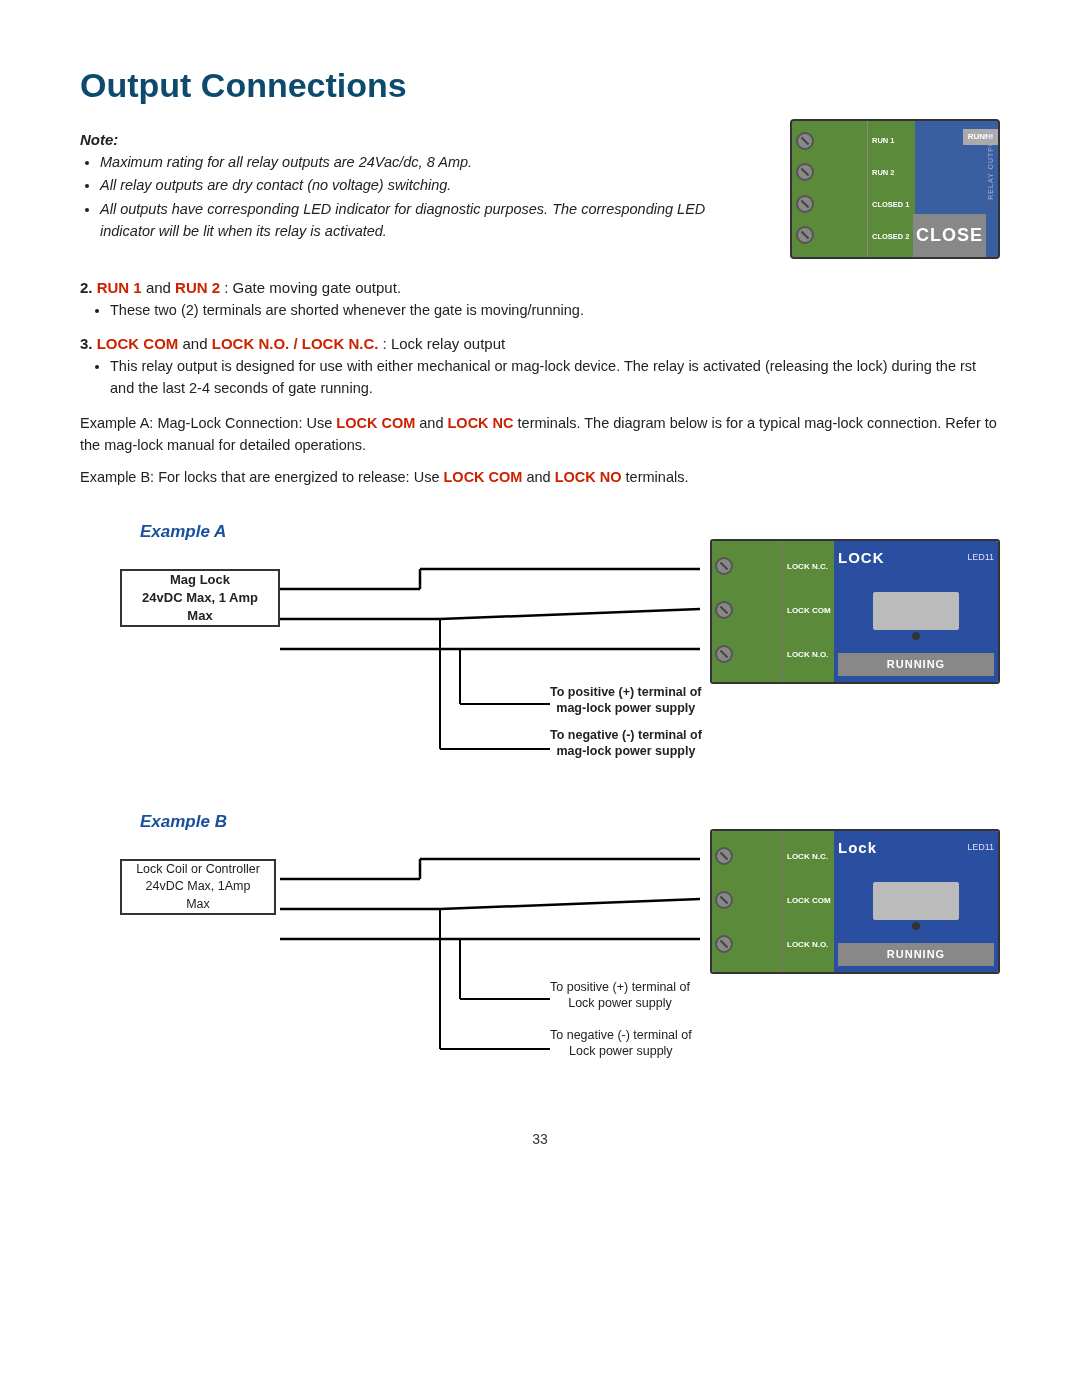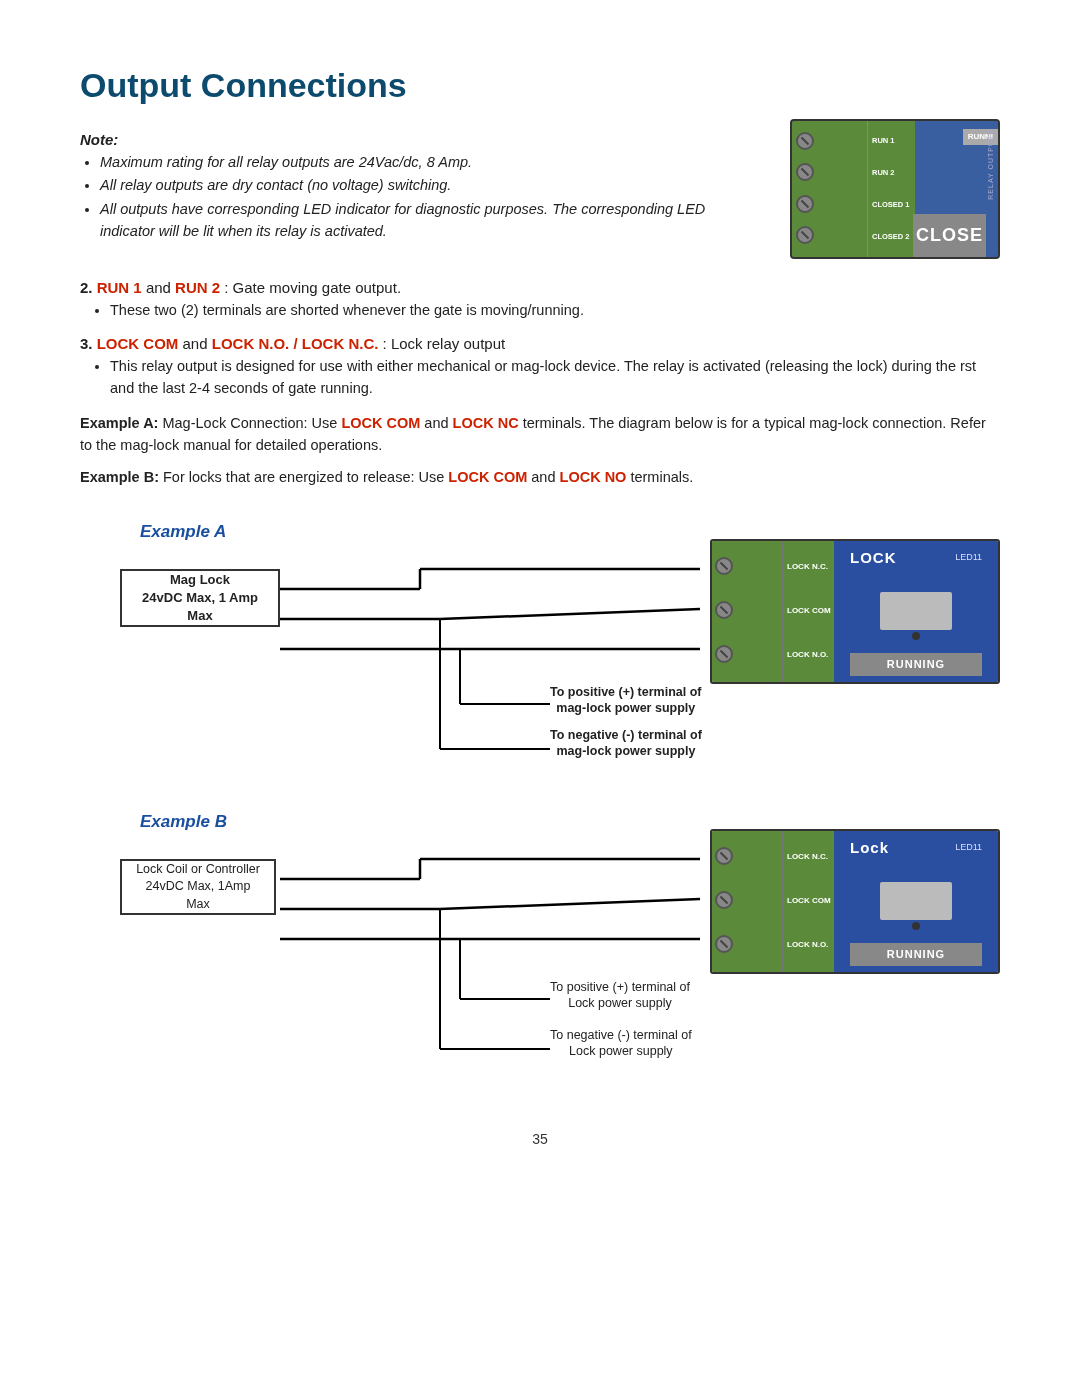--- a/index.html
+++ b/index.html
@@ -219,21 +219,21 @@
       padding: 4px 2px;
       border-left: 1px solid #777;
     }
     .lock-blue-area {
       flex: 1;
       background: #2a4fa0;
       display: flex;
       flex-direction: column;
       align-items: center;
       justify-content: space-between;
-      padding: 6px 16px;
+      padding: 6px 4px;
       position: relative;
     }
 
     svg.wiring {
       position: absolute;
       top: 0;
       left: 0;
       width: 100%;
       height: 100%;
       pointer-events: none;
@@ -244,21 +244,21 @@
       margin-top: 40px;
       font-size: 14px;
       color: #333;
     }
 
     .example-para {
       font-size: 14.5px;
       margin-bottom: 10px;
       line-height: 1.5;
     }
-    .example-para strong { font-weight: 700; margin-top: 32px; }
+    .example-para strong { font-weight: 400; margin-top: 32px; }
   </style>
 </head>
 <body>
 
 <h1>Output Connections</h1>
 
 <div class="note-section">
   <div class="note-text">
     <p><span class="note-label">Note:</span></p>
     <ul>
@@ -471,13 +471,13 @@
 
     <div class="box-label" style="left:470px; top:180px; font-size:12.5px; font-weight:normal; text-align:center; line-height:1.3;">
       To positive (+) terminal of<br>Lock power supply
     </div>
     <div class="box-label" style="left:470px; top:228px; font-size:12.5px; font-weight:normal; text-align:center; line-height:1.3;">
       To negative (-) terminal of<br>Lock power supply
     </div>
   </div>
 </div>
 
-<div class="page-number">35</div>
+<div class="page-number">33</div>
 
 </body></html>

